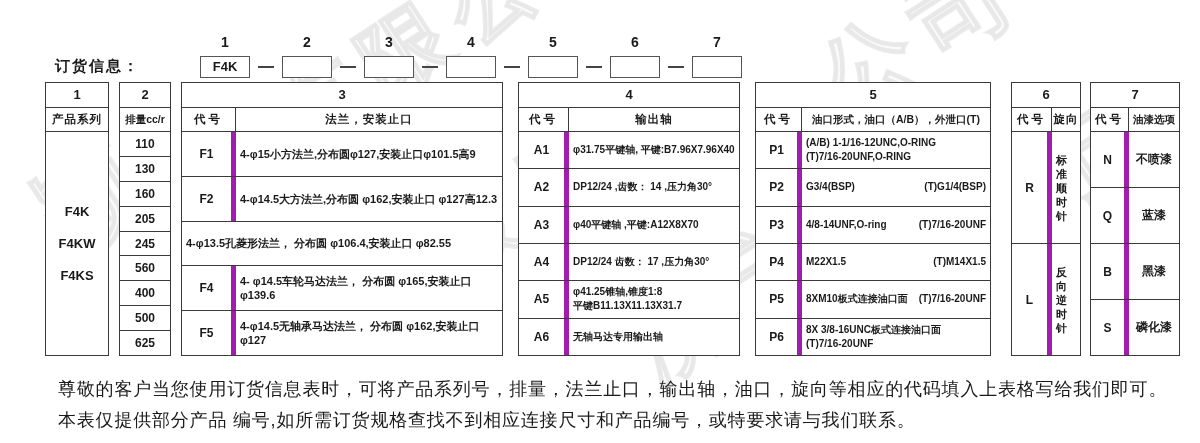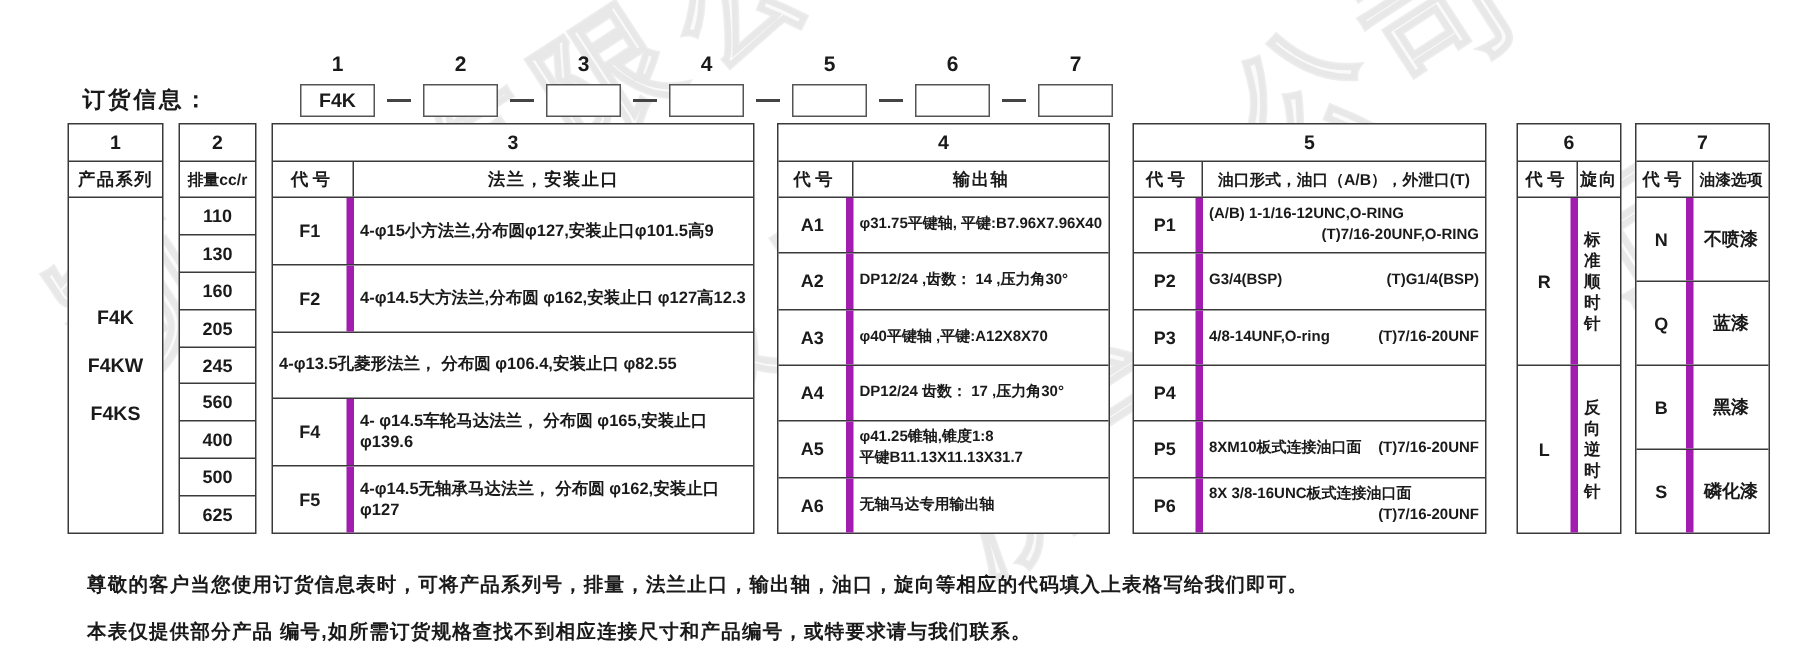--- a/index.html
+++ b/index.html
@@ -46,25 +46,25 @@
   .tg-body{flex:1;display:flex;flex-direction:column;}
   .trow{flex:1;display:flex;border-bottom:1px solid #3a3a3a;box-sizing:border-box;}
   .trow:last-child{border-bottom:none;}
   .tcode{border-right:5px solid #a21caf;display:flex;align-items:center;justify-content:center;font-size:12px;font-weight:600;flex:none;box-sizing:border-box;}
   .c3{width:54px;}.c4{width:50px;}.c5{width:46px;}.c6{width:40px;}.c7{width:38px;}
   .tdesc{flex:1;display:flex;flex-direction:column;justify-content:center;padding:1px 4px;font-size:11px;font-weight:600;line-height:14px;box-sizing:border-box;}
   .tdesc.tiny{font-size:10px;}
   .ln{display:flex;justify-content:space-between;white-space:nowrap;}
   .ln2{display:block;}
   .ln2:empty{display:none;}
-  .ln2.rgt{text-align:right;}
+  .ln2.rgt{}
   .cellc{flex:1;display:flex;align-items:center;justify-content:center;font-size:12px;font-weight:600;}
   .series-cell{flex:1;display:flex;flex-direction:column;align-items:center;justify-content:center;gap:17px;font-size:13px;font-weight:600;}
   
-  .notes{position:absolute;left:58px;top:374px;z-index:10;font-size:13px;font-weight:bold;letter-spacing:0.8px;line-height:31px;}
+  .notes{position:absolute;left:58px;top:374px;z-index:10;font-size:18px;font-weight:normal;letter-spacing:0.8px;line-height:31px;}
 </style>
 </head>
 <body>
 
 <div class="wm wm1">颖</div>
 <div class="wm wm2">有限公司</div>
 <div class="wm wm3">济宁</div>
 <div class="wm wm4">液压</div>
 <div class="wm wm5">公司</div>
 <div class="wm wm6">宁</div>
@@ -290,20 +290,27 @@
         <div class="tdesc tiny">
           <div class="ln">
               <span>4/8-14UNF,O-ring</span>
               <span>(T)7/16-20UNF</span>
             </div>
 
         </div>
       </div>
       <div class="trow">
         <div class="tcode c5">P4</div>
+        <div class="tdesc tiny">
+          <div class="ln">
+              <span>M22X1.5</span>
+              <span>(T)M14X1.5</span>
+            </div>
+
+        </div>
       </div>
       <div class="trow">
         <div class="tcode c5">P5</div>
         <div class="tdesc tiny">
           <div class="ln">
               <span>8XM10板式连接油口面</span>
               <span>(T)7/16-20UNF</span>
             </div>
 
         </div>

